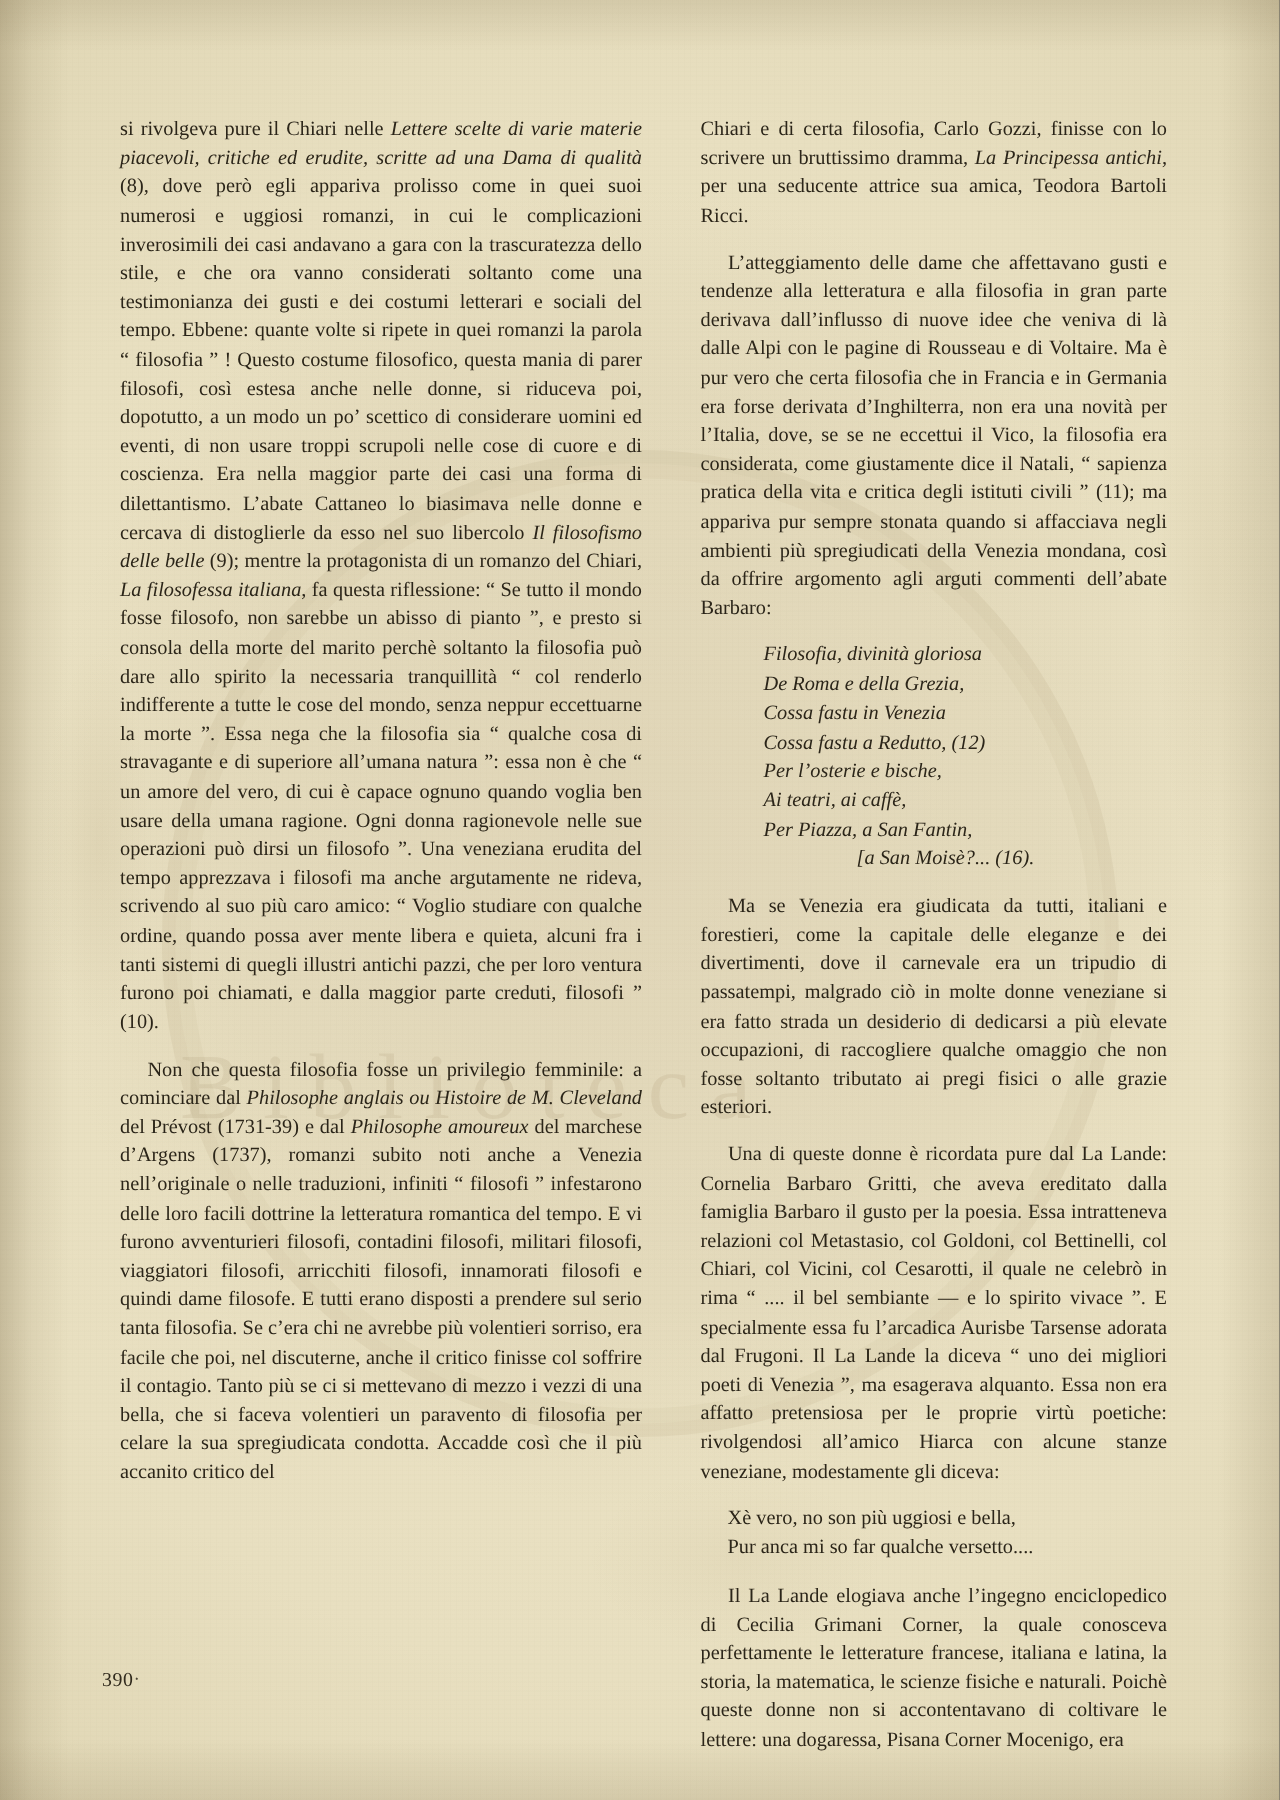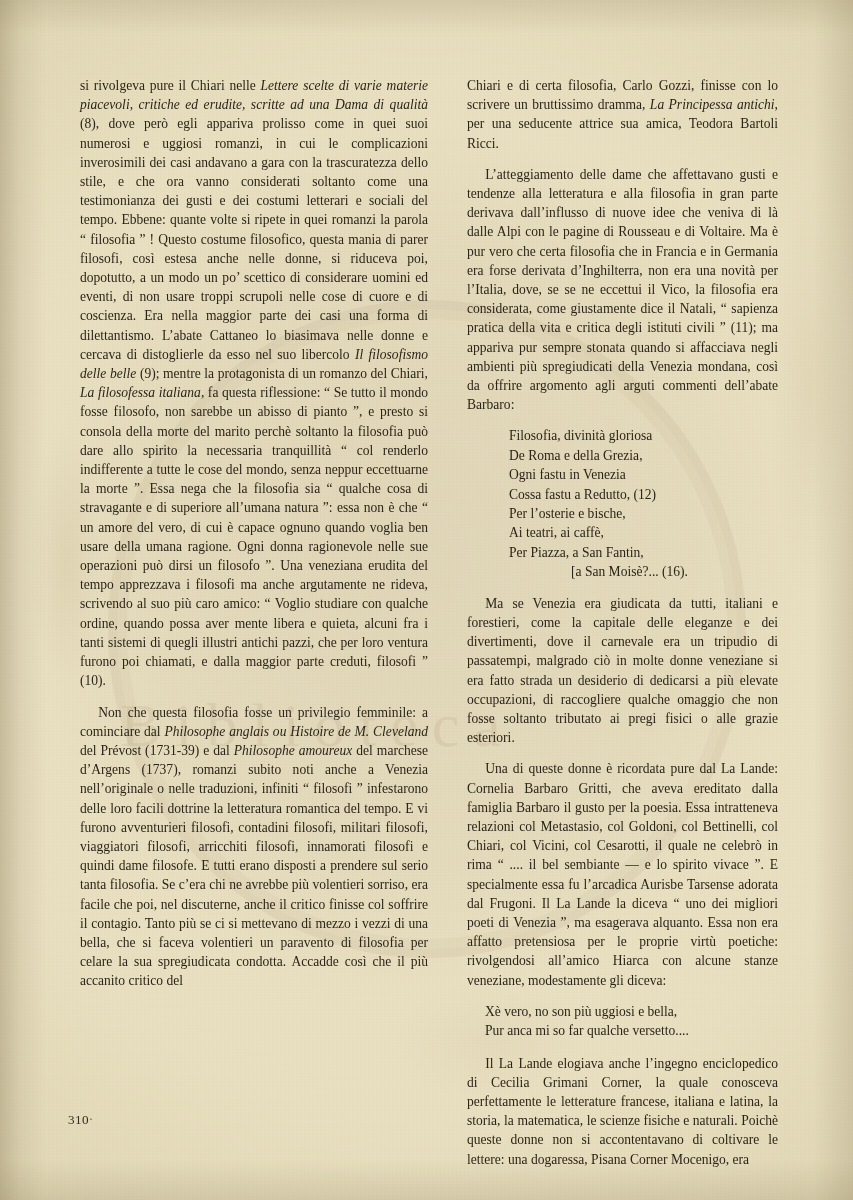--- a/index.html
+++ b/index.html
@@ -133,21 +133,21 @@
   p.last-line-left { text-align-last: left; }
 
   i { font-style: italic; }
 
   .verse {
     margin: 10px 0 12px 0;
     padding-left: 54px;
     text-align: left;
     line-height: 19.4px;
   }
-  .verse .vline { display: block; white-space: nowrap; }
+  .verse .vline { display: block; white-space: nowrap; font-style: italic; }
   .verse .vline.deep { padding-left: 62px; }
 
   .verse2 {
     margin: 12px 0 13px 0;
     padding-left: 30px;
     text-align: left;
     line-height: 19.4px;
   }
   .verse2 .vline { display: block; white-space: nowrap; }
 
@@ -200,40 +200,40 @@
         <p class="noindent"><span>si rivolgeva pure il Chiari nelle </span><i>Lettere scelte di varie materie piacevoli, critiche ed erudite, scritte ad una Dama di qualità</i><span> (8), dove però egli appariva prolisso come in quei suoi numerosi e uggiosi romanzi, in cui le complicazioni inverosimili dei casi andavano a gara con la trascuratezza dello stile, e che ora vanno considerati soltanto come una testimonianza dei gusti e dei costumi letterari e sociali del tempo. Ebbene: quante volte si ripete in quei romanzi la parola “ filosofia ” ! Questo costume filosofico, questa mania di parer filosofi, così estesa anche nelle donne, si riduceva poi, dopotutto, a un modo un po’ scettico di considerare uomini ed eventi, di non usare troppi scrupoli nelle cose di cuore e di coscienza. Era nella maggior parte dei casi una forma di dilettantismo. L’abate Cattaneo lo biasimava nelle donne e cercava di distoglierle da esso nel suo libercolo </span><i>Il filosofismo delle belle</i><span> (9); mentre la protagonista di un romanzo del Chiari, </span><i>La filosofessa italiana</i><span>, fa questa riflessione: “ Se tutto il mondo fosse filosofo, non sarebbe un abisso di pianto ”, e presto si consola della morte del marito perchè soltanto la filosofia può dare allo spirito la necessaria tranquillità “ col renderlo indifferente a tutte le cose del mondo, senza neppur eccettuarne la morte ”. Essa nega che la filosofia sia “ qualche cosa di stravagante e di superiore all’umana natura ”: essa non è che “ un amore del vero, di cui è capace ognuno quando voglia ben usare della umana ragione. Ogni donna ragionevole nelle sue operazioni può dirsi un filosofo ”. Una veneziana erudita del tempo apprezzava i filosofi ma anche argutamente ne rideva, scrivendo al suo più caro amico: “ Voglio studiare con qualche ordine, quando possa aver mente libera e quieta, alcuni fra i tanti sistemi di quegli illustri antichi pazzi, che per loro ventura furono poi chiamati, e dalla maggior parte creduti, filosofi ” (10).</span></p>
         <p class="last-line-left"><span>Non che questa filosofia fosse un privilegio femminile: a cominciare dal </span><i>Philosophe anglais ou Histoire de M. Cleveland</i><span> del Prévost (1731-39) e dal </span><i>Philosophe amoureux</i><span> del marchese d’Argens (1737), romanzi subito noti anche a Venezia nell’originale o nelle traduzioni, infiniti “ filosofi ” infestarono delle loro facili dottrine la letteratura romantica del tempo. E vi furono avventurieri filosofi, contadini filosofi, militari filosofi, viaggiatori filosofi, arricchiti filosofi, innamorati filosofi e quindi dame filosofe. E tutti erano disposti a prendere sul serio tanta filosofia. Se c’era chi ne avrebbe più volentieri sorriso, era facile che poi, nel discuterne, anche il critico finisse col soffrire il contagio. Tanto più se ci si mettevano di mezzo i vezzi di una bella, che si faceva volentieri un paravento di filosofia per celare la sua spregiudicata condotta. Accadde così che il più accanito critico del</span></p>
       </div>
 
     <div class="col col-right" id="right-col">
         <p class="noindent"><span>Chiari e di certa filosofia, Carlo Gozzi, finisse con lo scrivere un bruttissimo dramma, </span><i>La Principessa antichi</i><span>, per una seducente attrice sua amica, Teodora Bartoli Ricci.</span></p>
         <p><span>L’atteggiamento delle dame che affettavano gusti e tendenze alla letteratura e alla filosofia in gran parte derivava dall’influsso di nuove idee che veniva di là dalle Alpi con le pagine di Rousseau e di Voltaire. Ma è pur vero che certa filosofia che in Francia e in Germania era forse derivata d’Inghilterra, non era una novità per l’Italia, dove, se se ne eccettui il Vico, la filosofia era considerata, come giustamente dice il Natali, “ sapienza pratica della vita e critica degli istituti civili ” (11); ma appariva pur sempre stonata quando si affacciava negli ambienti più spregiudicati della Venezia mondana, così da offrire argomento agli arguti commenti dell’abate Barbaro:</span></p>
         <div class="verse">
           <span class="vline">Filosofia, divinità gloriosa</span>
           <span class="vline">De Roma e della Grezia,</span>
-          <span class="vline">Ogni fastu in Venezia</span>
+          <span class="vline">Cossa fastu in Venezia</span>
           <span class="vline">Cossa fastu a Redutto, (12)</span>
           <span class="vline">Per l’osterie e bische,</span>
           <span class="vline">Ai teatri, ai caffè,</span>
           <span class="vline">Per Piazza, a San Fantin,</span>
           <span class="vline deep">[a San Moisè?... (16).</span>
         </div>
         <p><span>Ma se Venezia era giudicata da tutti, italiani e forestieri, come la capitale delle eleganze e dei divertimenti, dove il carnevale era un tripudio di passatempi, malgrado ciò in molte donne veneziane si era fatto strada un desiderio di dedicarsi a più elevate occupazioni, di raccogliere qualche omaggio che non fosse soltanto tributato ai pregi fisici o alle grazie esteriori.</span></p>
         <p><span>Una di queste donne è ricordata pure dal La Lande: Cornelia Barbaro Gritti, che aveva ereditato dalla famiglia Barbaro il gusto per la poesia. Essa intratteneva relazioni col Metastasio, col Goldoni, col Bettinelli, col Chiari, col Vicini, col Cesarotti, il quale ne celebrò in rima “ .... il bel sembiante — e lo spirito vivace ”. E specialmente essa fu l’arcadica Aurisbe Tarsense adorata dal Frugoni. Il La Lande la diceva “ uno dei migliori poeti di Venezia ”, ma esagerava alquanto. Essa non era affatto pretensiosa per le proprie virtù poetiche: rivolgendosi all’amico Hiarca con alcune stanze veneziane, modestamente gli diceva:</span></p>
         <div class="verse2">
           <span class="vline">Xè vero, no son più uggiosi e bella,</span>
           <span class="vline">Pur anca mi so far qualche versetto....</span>
         </div>
         <p class="last-line-left"><span>Il La Lande elogiava anche l’ingegno enciclopedico di Cecilia Grimani Corner, la quale conosceva perfettamente le letterature francese, italiana e latina, la storia, la matematica, le scienze fisiche e naturali. Poichè queste donne non si accontentavano di coltivare le lettere: una dogaressa, Pisana Corner Mocenigo, era</span></p>
       </div>
 
   </div>
 
   <div class="folio">
-    <span>310</span><span class="tick">‧</span>
+    <span>390</span><span class="tick">‧</span>
   </div>
 
   <div class="edge-left"></div>
   <div class="edge-right"></div>
   <div class="edge-top"></div>
   <div class="edge-bottom"></div>
 
 </div>
 
 </body></html>

